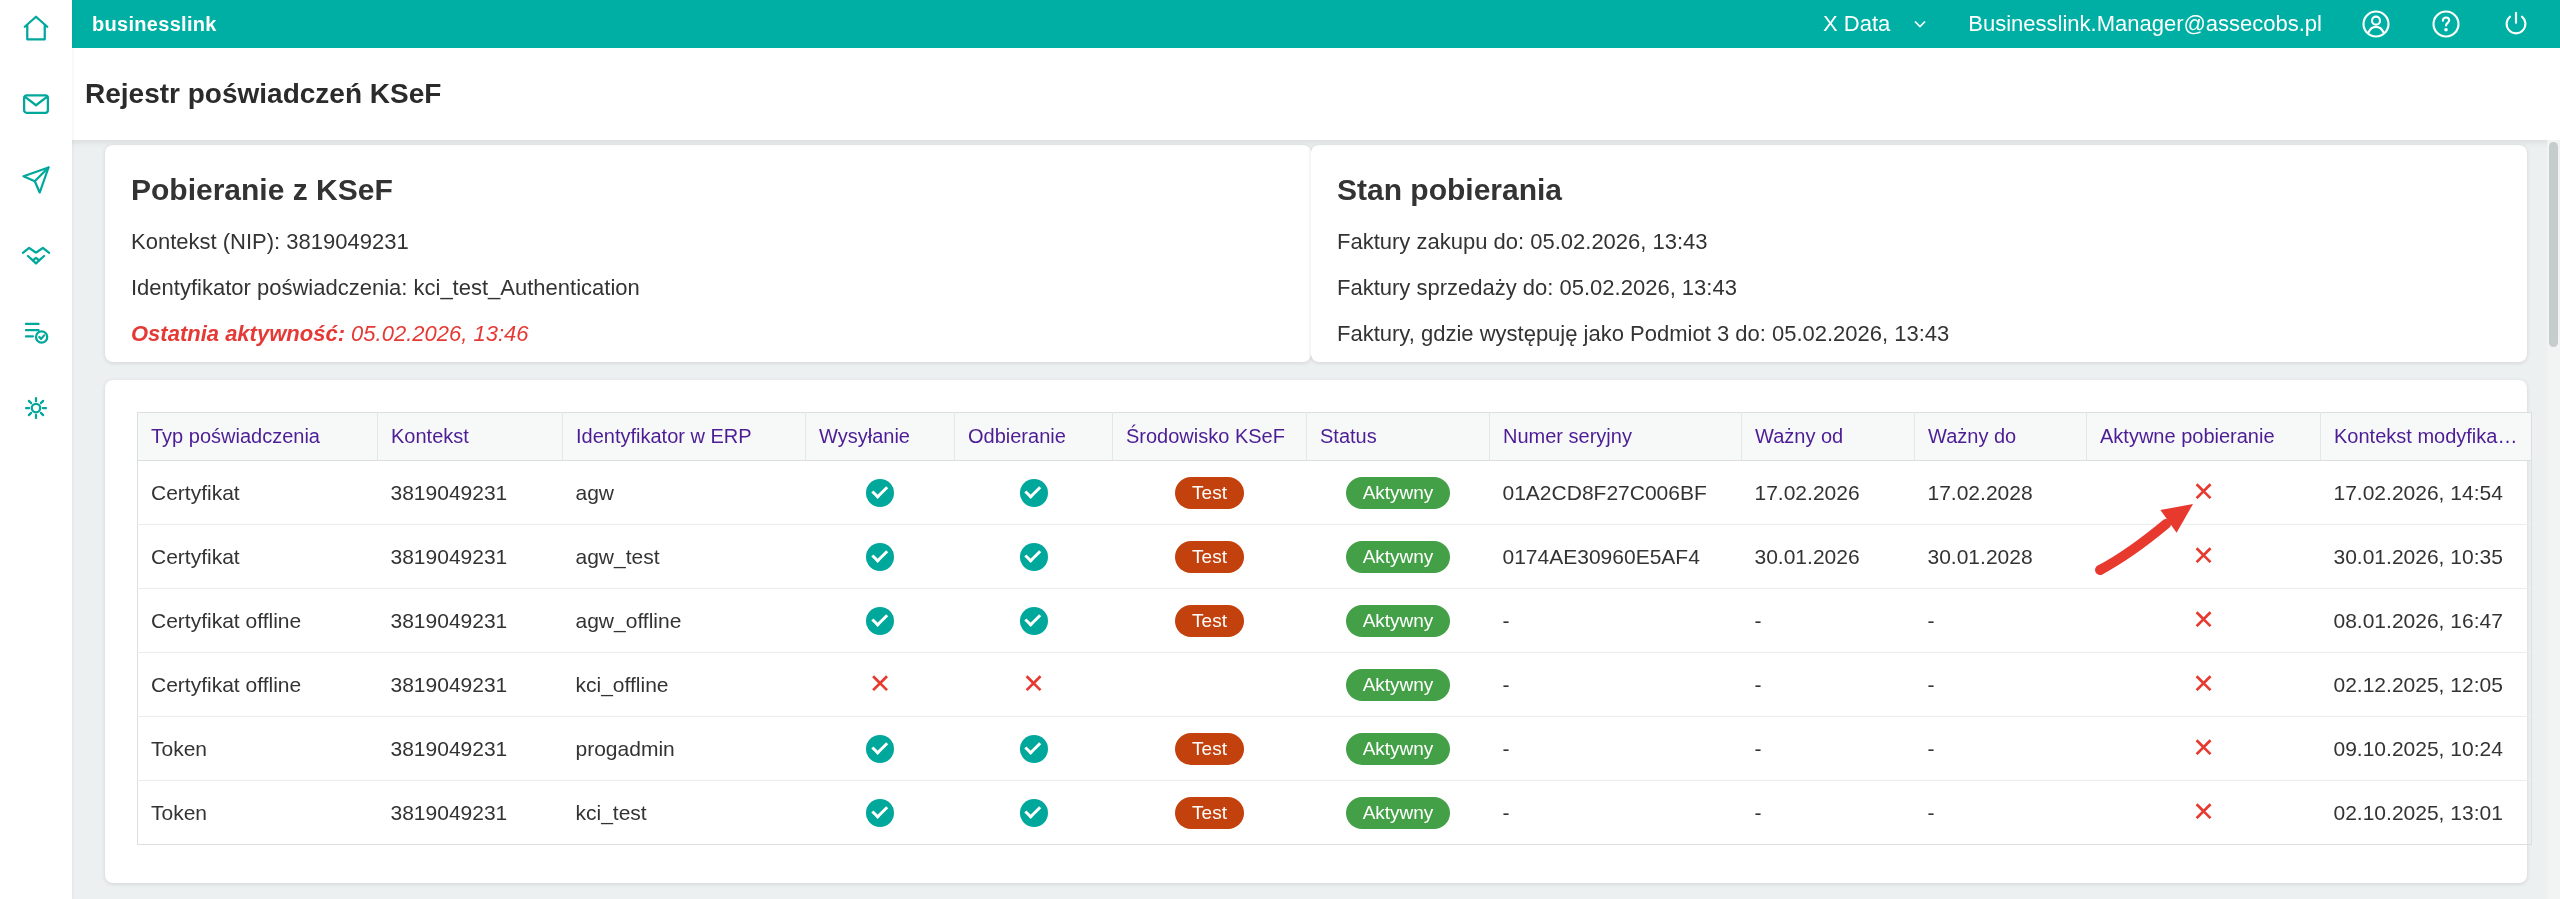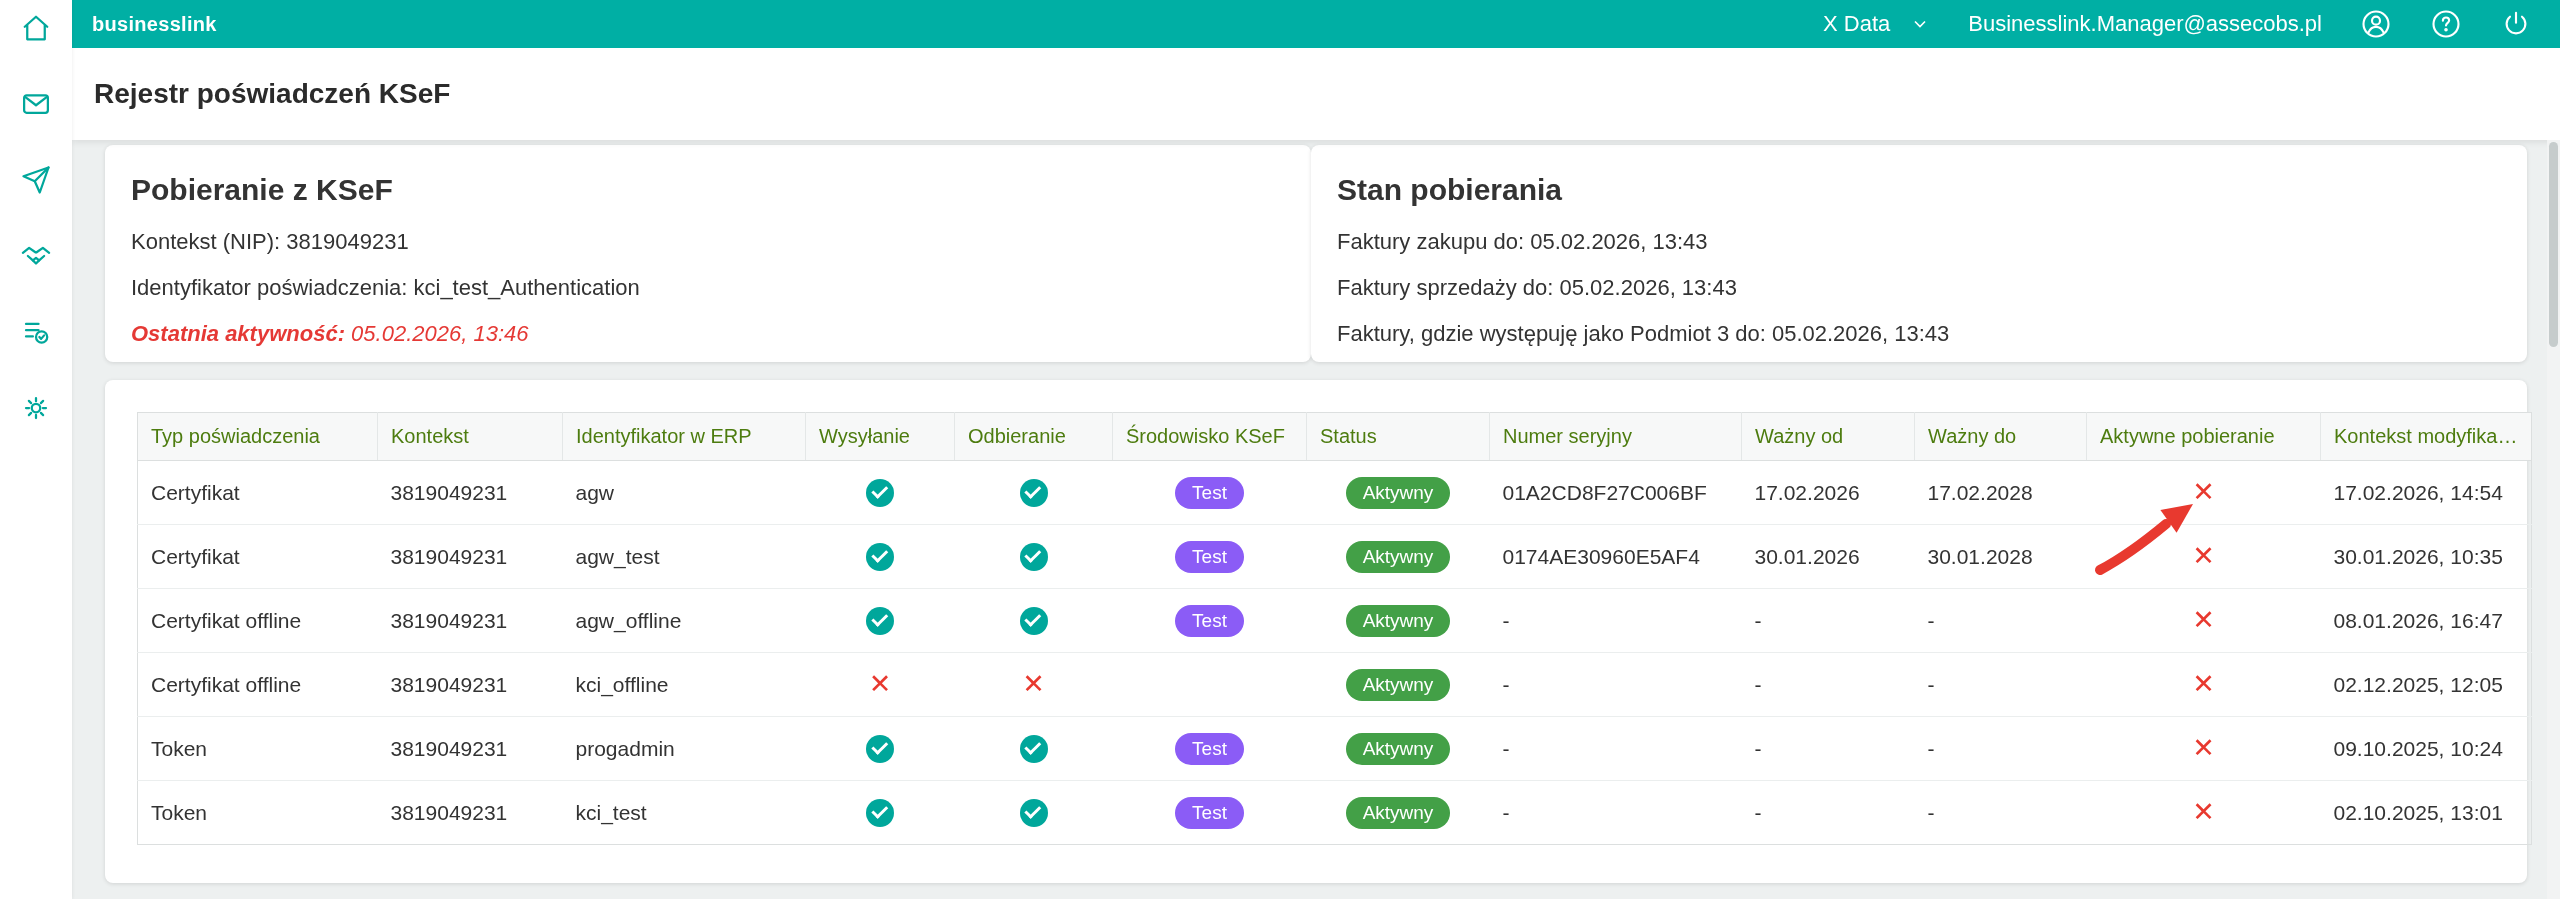--- a/index.html
+++ b/index.html
@@ -32,21 +32,21 @@
   .brand { font-size:20px; font-weight:bold; letter-spacing:0.3px; }
   .topbar-right { margin-left:auto; display:flex; align-items:center; gap:38px; }
   .tenant { display:flex; align-items:center; gap:20px; font-size:22px; cursor:pointer; }
   .tenant svg { width:20px; height:20px; stroke:#fff; fill:none; stroke-width:2; }
   .user-email { font-size:22px; }
   .round-icon { width:32px; height:32px; cursor:pointer; display:flex; align-items:center; justify-content:center; }
   .round-icon svg { width:30px; height:30px; stroke:#fff; fill:none; stroke-width:1.7; stroke-linecap:round; stroke-linejoin:round; }
 
   
   .titlebar {
-    position:absolute; left:72px; top:48px; right:0; height:92px;
+    position:absolute; left:63px; top:48px; right:0; height:92px;
     background:#ffffff; display:flex; align-items:center; padding-left:22px;
     box-shadow:0 3px 6px rgba(0,0,0,0.07); z-index:10;
   }
   .page-title { font-size:28px; font-weight:bold; color:#2b2b2b; }
 
   
   .content { position:absolute; left:72px; top:140px; right:0; bottom:0; }
   .cards-row { display:flex; margin:5px 33px 0 33px; }
   .card {
     background:#fff; border-radius:8px; box-shadow:0 1px 4px rgba(0,0,0,0.12);
@@ -59,21 +59,21 @@
   .card-line.red { color:#E53935;font-style:italic; }
   .card-line.red .lbl { font-weight:bold; }
 
   
   .table-card {
     margin:18px 33px 0 33px; background:#fff; border-radius:8px;
     box-shadow:0 1px 4px rgba(0,0,0,0.12); padding:32px; height:503px;
   }
   table { width:100%; border-collapse:collapse; table-layout:fixed; border:1px solid #dcdfdf; }
   thead th {
-    background:#f7f8f8; text-align:left; font-weight:400; font-size:20px; color:#4d7c0f;
+    background:#f7f8f8; text-align:left; font-weight:400; font-size:20px; color:#4c1d95;
     padding:12px 13px; height:47px; border-right:1px solid #e4e7e7; border-bottom:1px solid #dcdfdf;
     overflow:hidden; white-space:nowrap; text-overflow:ellipsis;
   }
   thead th:last-child { border-right:none; }
   tbody td {
     font-size:21px; color:#333; padding:0 13px; height:64px;
     border-bottom:1px solid #ebeeee; white-space:nowrap; overflow:hidden;
   }
   tbody tr:last-child td { border-bottom:none; }
   td.center { text-align:center; }
@@ -83,21 +83,21 @@
   }
   .check-circle::after {
     content:""; width:12px; height:6px; border-left:3px solid #fff; border-bottom:3px solid #fff;
     transform:rotate(-45deg) translate(1px,-2px);
   }
   .cross-mark { color:#E8392F; font-size:27px; line-height:1; vertical-align:middle; }
   .badge {
     display:inline-block; border-radius:16px; color:#fff; font-size:19px;
     padding:5px 17px; vertical-align:middle;
   }
-  .badge-test { background:#8b5cf6; }
+  .badge-test { background:#c2410c; }
   .badge-active { background:#43A047; }
 
   
   .annotation-arrow { position:absolute; left:2088px; top:492px; z-index:40; }
 
   
   .scrollbar { position:absolute; right:0; top:140px; bottom:0; width:13px; background:#f2f3f3; z-index:25; }
   .scrollbar .thumb { position:absolute; top:2px; left:2px; width:9px; height:205px; border-radius:5px; background:#c6cccc; }
 </style>
 </head>

